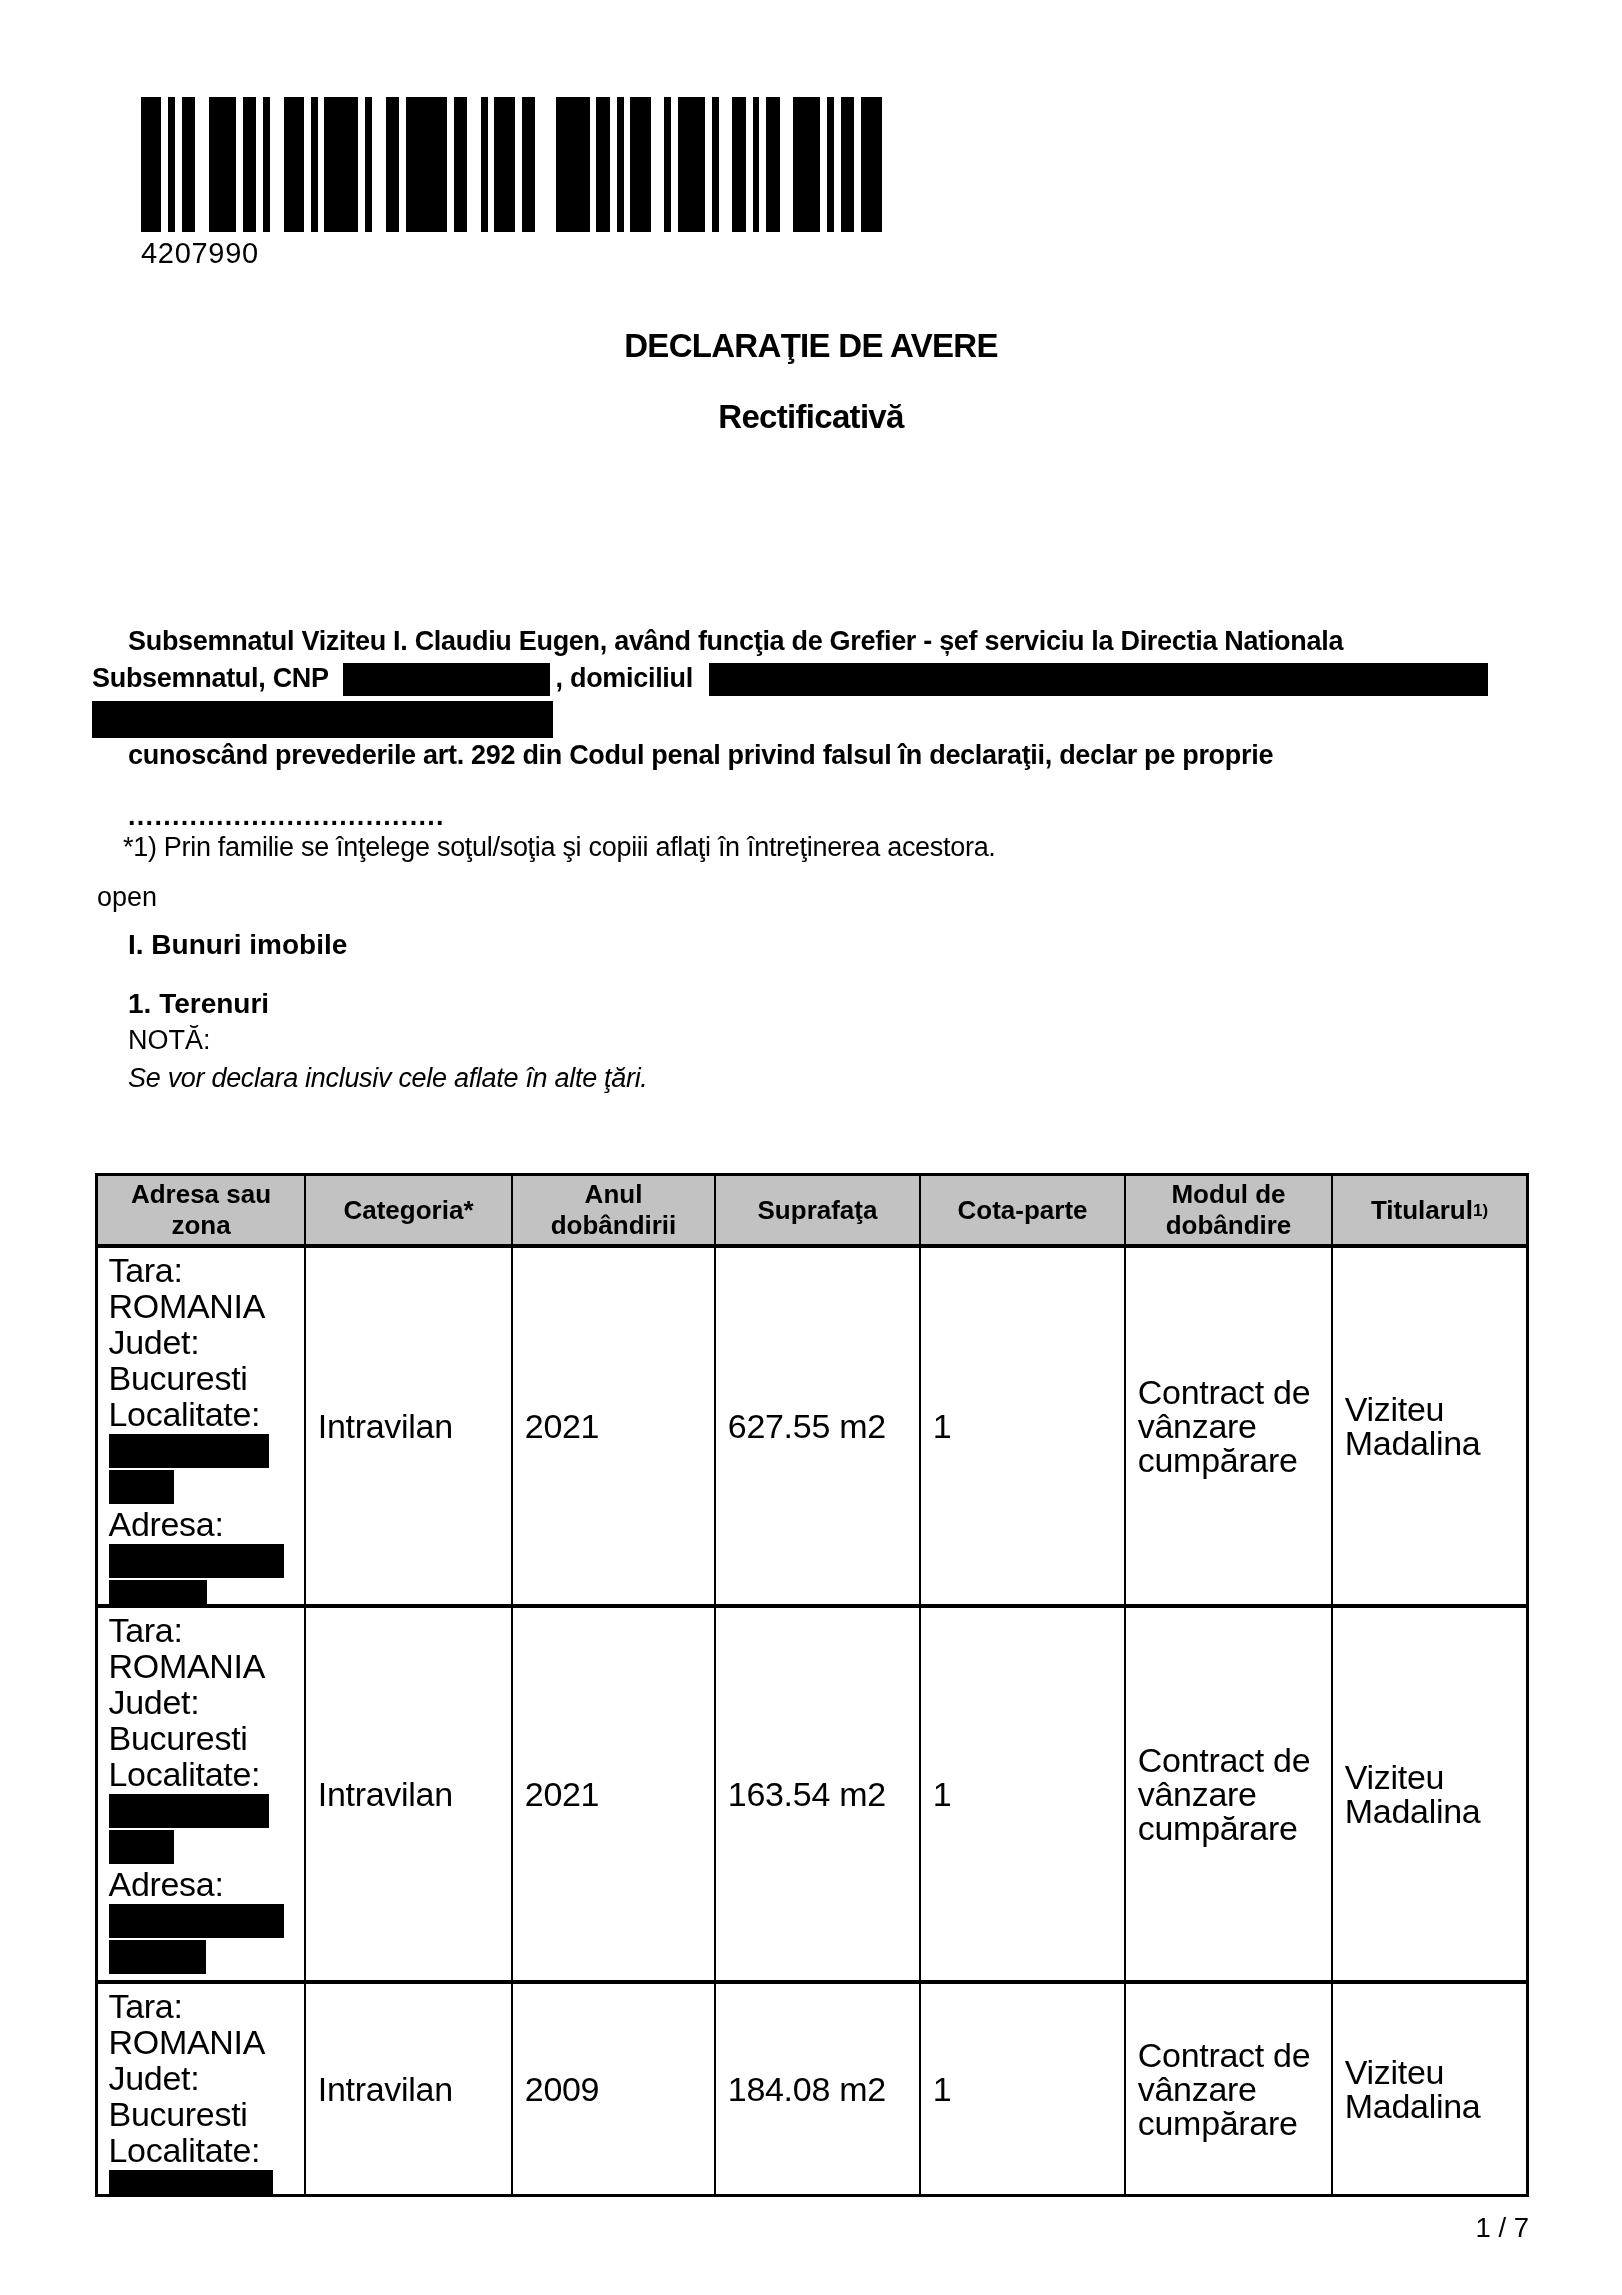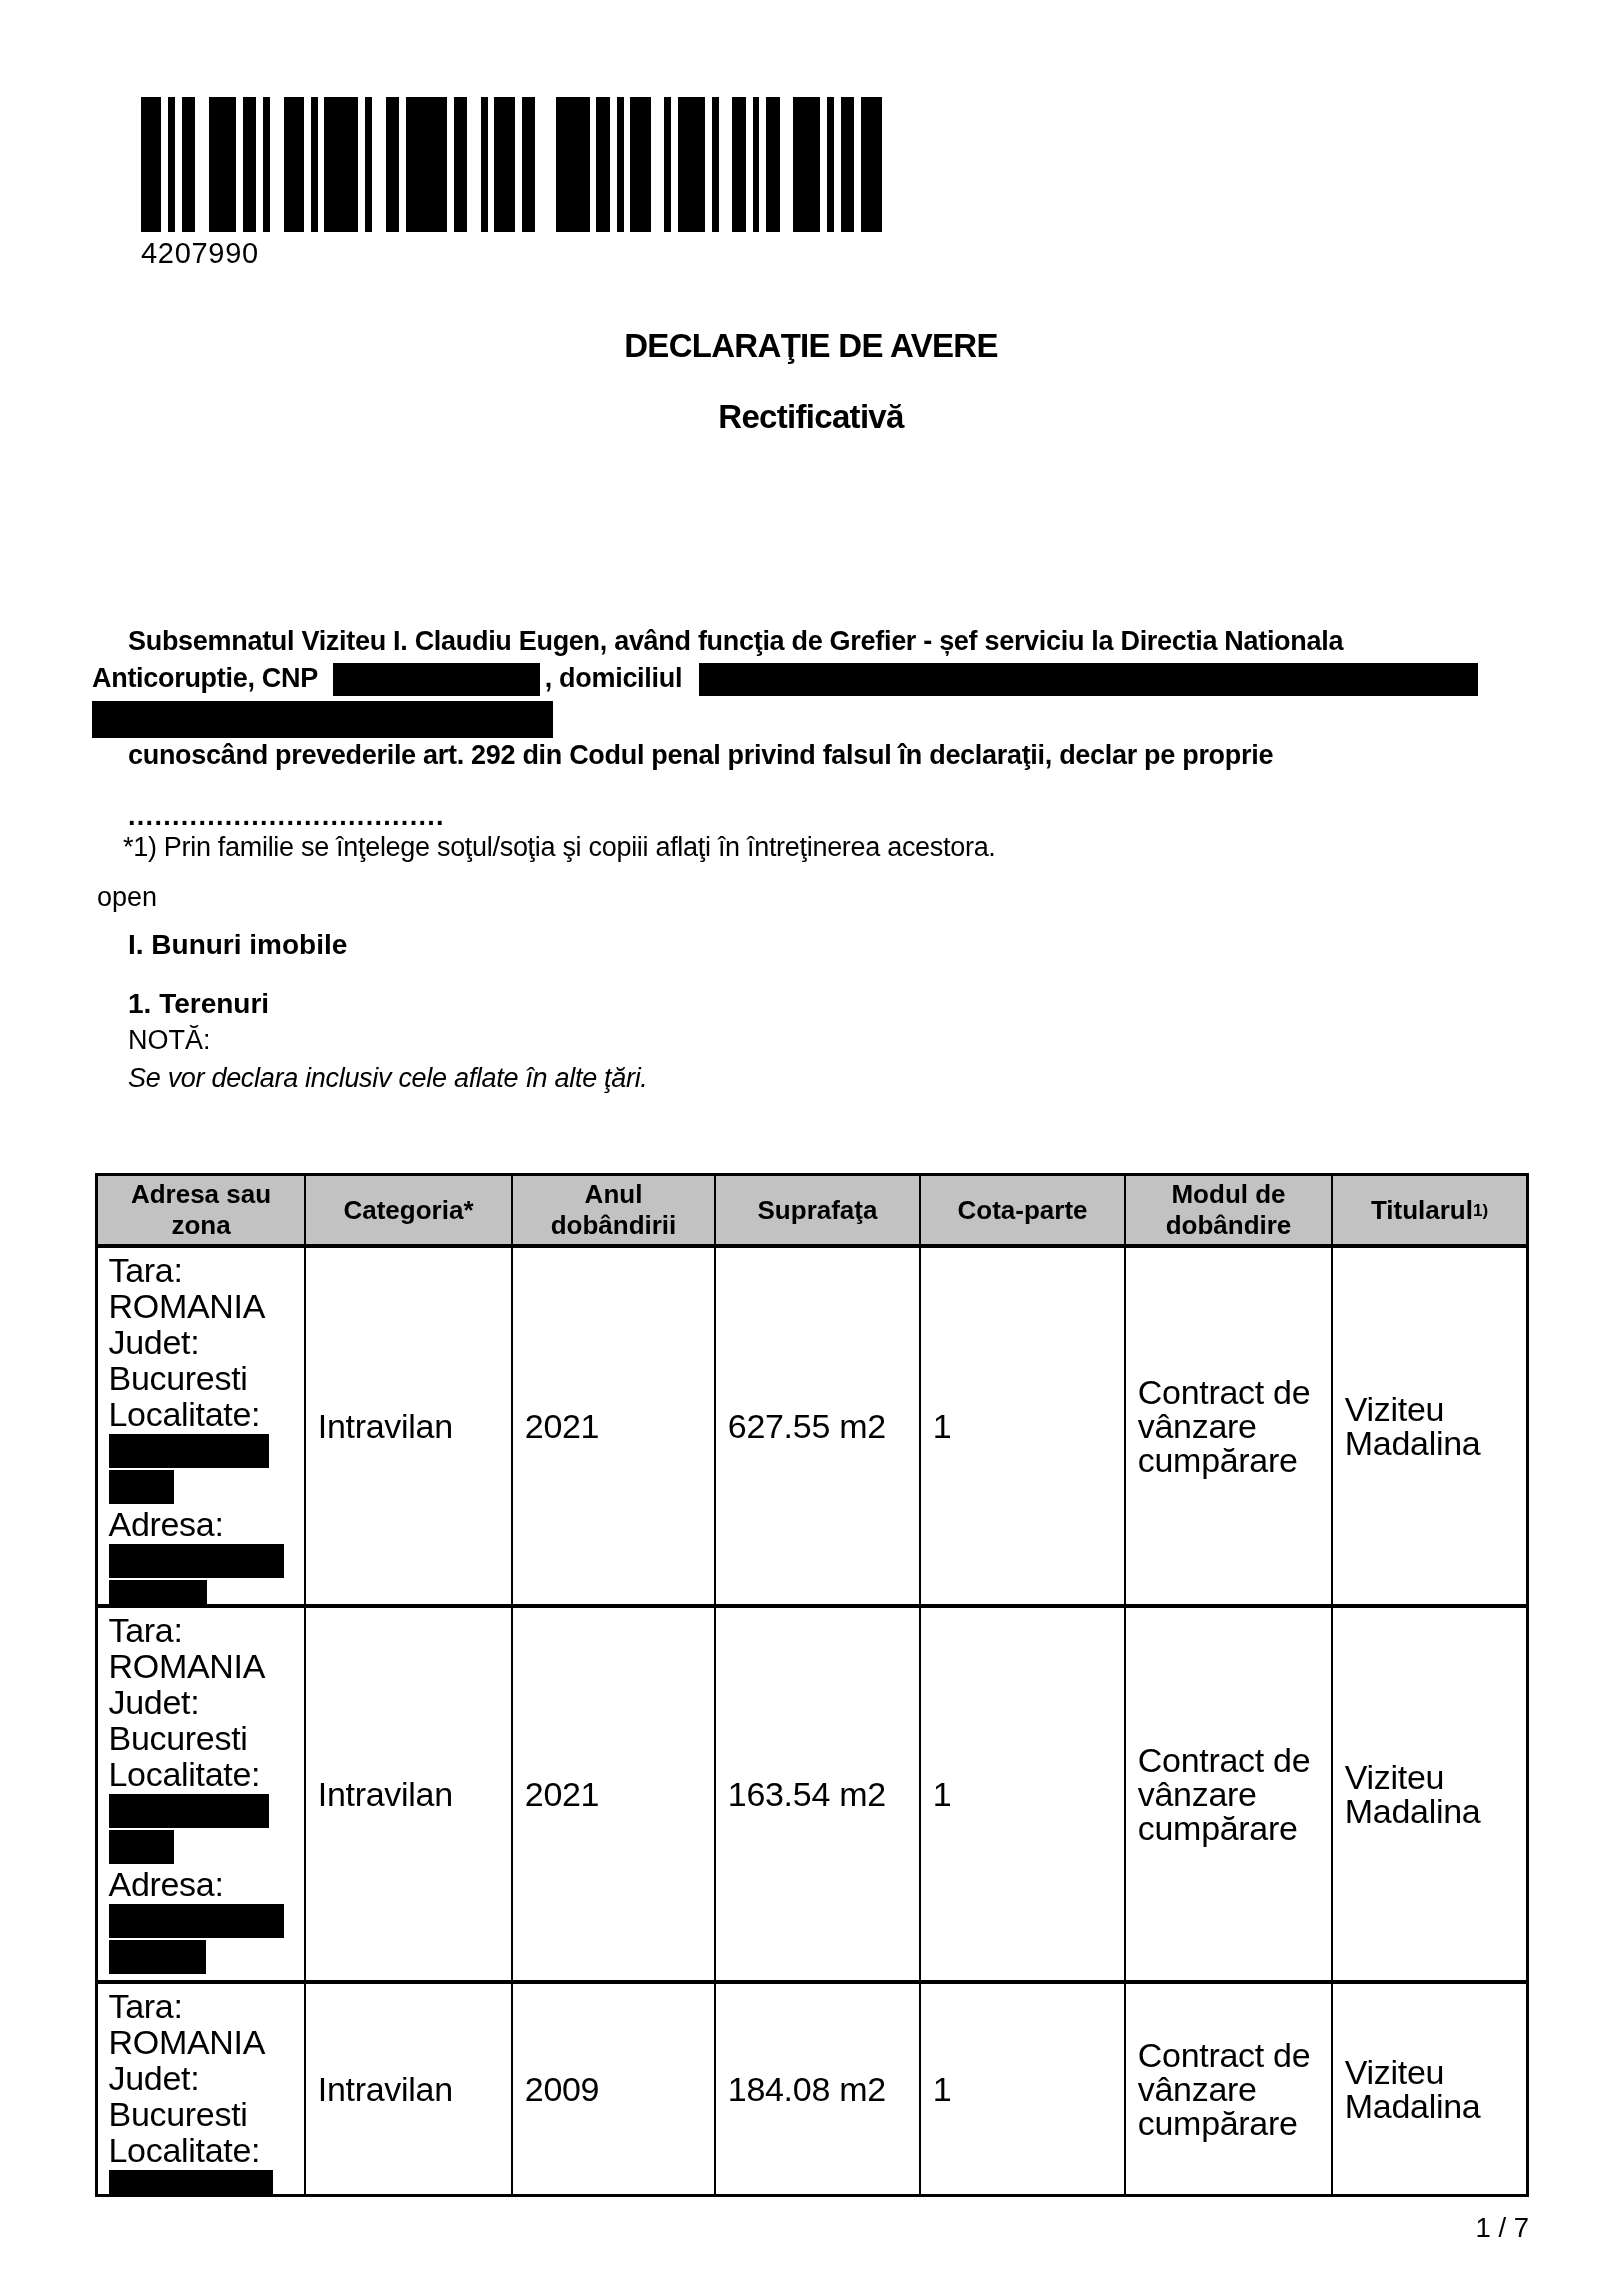--- a/index.html
+++ b/index.html
@@ -65,21 +65,21 @@
 <body>
 
 <div class="abs barcode" id="barcode"><span class="bar" style="width: 20.4px;"></span><span class="gap" style="width: 6.8px;"></span><span class="bar" style="width: 6.8px;"></span><span class="gap" style="width: 6.8px;"></span><span class="bar" style="width: 13.6px;"></span><span class="gap" style="width: 13.6px;"></span><span class="bar" style="width: 27px;"></span><span class="gap" style="width: 6.8px;"></span><span class="bar" style="width: 13.6px;"></span><span class="gap" style="width: 6.8px;"></span><span class="bar" style="width: 6.8px;"></span><span class="gap" style="width: 13.6px;"></span><span class="bar" style="width: 20.4px;"></span><span class="gap" style="width: 6.8px;"></span><span class="bar" style="width: 6.8px;"></span><span class="gap" style="width: 6.8px;"></span><span class="bar" style="width: 34px;"></span><span class="gap" style="width: 6.8px;"></span><span class="bar" style="width: 6.8px;"></span><span class="gap" style="width: 13.6px;"></span><span class="bar" style="width: 13.6px;"></span><span class="gap" style="width: 6.8px;"></span><span class="bar" style="width: 41px;"></span><span class="gap" style="width: 6.8px;"></span><span class="bar" style="width: 13.6px;"></span><span class="gap" style="width: 13.6px;"></span><span class="bar" style="width: 6.8px;"></span><span class="gap" style="width: 6.8px;"></span><span class="bar" style="width: 20.4px;"></span><span class="gap" style="width: 6.8px;"></span><span class="bar" style="width: 13.6px;"></span><span class="gap" style="width: 20.4px;"></span><span class="bar" style="width: 34px;"></span><span class="gap" style="width: 6.8px;"></span><span class="bar" style="width: 13.6px;"></span><span class="gap" style="width: 6.8px;"></span><span class="bar" style="width: 6.8px;"></span><span class="gap" style="width: 6.8px;"></span><span class="bar" style="width: 20.4px;"></span><span class="gap" style="width: 13.6px;"></span><span class="bar" style="width: 6.8px;"></span><span class="gap" style="width: 6.8px;"></span><span class="bar" style="width: 27px;"></span><span class="gap" style="width: 6.8px;"></span><span class="bar" style="width: 6.8px;"></span><span class="gap" style="width: 13.6px;"></span><span class="bar" style="width: 13.6px;"></span><span class="gap" style="width: 6.8px;"></span><span class="bar" style="width: 6.8px;"></span><span class="gap" style="width: 6.8px;"></span><span class="bar" style="width: 13.6px;"></span><span class="gap" style="width: 13.6px;"></span><span class="bar" style="width: 27px;"></span><span class="gap" style="width: 6.8px;"></span><span class="bar" style="width: 6.8px;"></span><span class="gap" style="width: 6.8px;"></span><span class="bar" style="width: 13.6px;"></span><span class="gap" style="width: 6.8px;"></span><span class="bar" style="width: 20.4px;"></span></div>
 <div class="abs barcode-num">4207990</div>
 
 <div class="abs title">DECLARAŢIE DE AVERE</div>
 <div class="abs subtitle">Rectificativă</div>
 
 <div class="abs intro">
   <div class="l1">Subsemnatul Viziteu I. Claudiu Eugen, având funcţia de Grefier - șef serviciu la Directia Nationala</div>
-  <div class="l2"><span>Anticoruptie, CNP</span>
+  <div class="l2"><span>Subsemnatul, CNP</span>
     <span class="redact inline" style="width:207px;height:33px;margin:0 5.2px 0 7.9px;"></span><span>, domiciliul</span>
     <span class="redact inline" style="width:779px;height:33px;margin:0 0 0 9.2px;"></span>
   </div>
   <div class="redact block" style="width:461px;height:37px;margin-top:3.9px;"></div>
 </div>
 
 <div class="abs oath">
   <div class="l1">cunoscând prevederile art. 292 din Codul penal privind falsul în declaraţii, declar pe proprie</div>
 </div>
 

